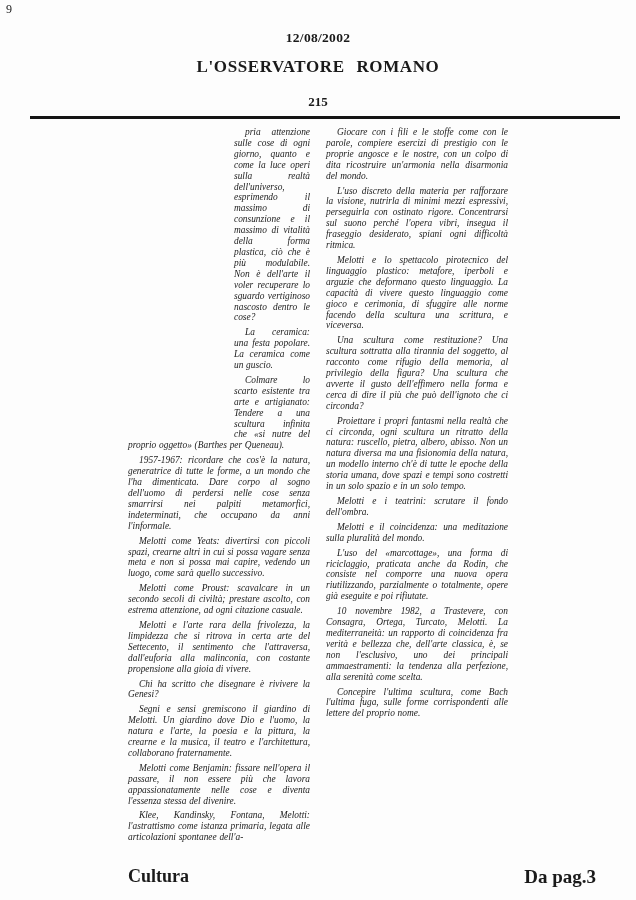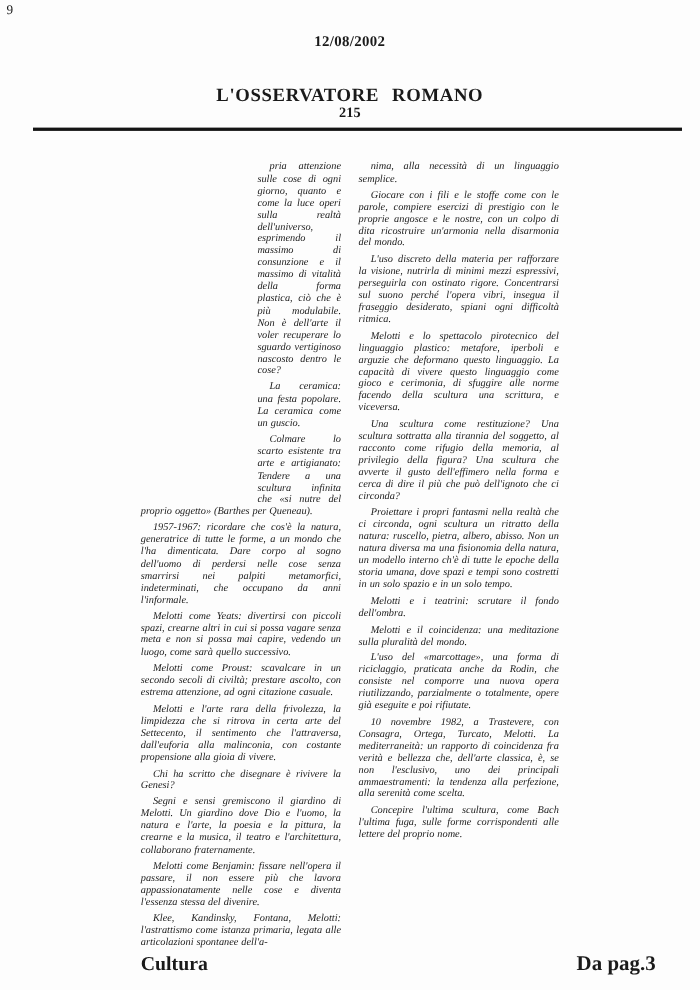--- a/index.html
+++ b/index.html
@@ -15,35 +15,35 @@
     position: absolute; left: 6px; top: 2px;
     font-size: 12px; font-style: normal;
   }
   .header { position: absolute; left: 0; top: 0; width: 636px; text-align: center; }
   .header .date {
     position: absolute; left: 0; width: 100%; top: 30px;
     font-size: 13.5px; font-weight: bold; letter-spacing: 0.3px;
   }
   .header .masthead {
     position: absolute; left: 0; width: 100%; top: 57px;
-    font-size: 17px; font-weight: bold; letter-spacing: 0.6px; word-spacing: 7px; margin-top: 20px;
+    font-size: 17px; font-weight: bold; letter-spacing: 0.6px; word-spacing: 7px;
   }
   .header .issue {
     position: absolute; left: 0; width: 100%; top: 94px;
     font-size: 13px; font-weight: bold;
   }
   .rule {
     position: absolute; left: 30px; top: 116px;
     width: 590px; height: 3px; background: #141414;
   }
   .columns {
     position: absolute; left: 128px; top: 127px; width: 380px;
     display: flex; gap: 16px;
   }
-  .col { width: 182px; margin-top: 20px; }
+  .col { width: 182px; }
   .col p.para {
     font-style: italic;
     font-size: 9.4px; line-height: 10.9px;
     text-align: justify;
     text-indent: 11px;
     margin: 0 0 4px 0;
     word-spacing: 0.4px;
   }
   .wrap-spacer {
     float: left; width: 100px; height: 303px;
@@ -80,21 +80,20 @@
       <p class="para">1957-1967: ricordare che cos'è la natura, generatrice di tutte le forme, a un mondo che l'ha dimenticata. Dare corpo al sogno dell'uomo di perdersi nelle cose senza smarrirsi nei palpiti metamorfici, indeterminati, che occupano da anni l'informale.</p>
       <p class="para">Melotti come Yeats: divertirsi con piccoli spazi, crearne altri in cui si possa vagare senza meta e non si possa mai capire, vedendo un luogo, come sarà quello successivo.</p>
       <p class="para">Melotti come Proust: scavalcare in un secondo secoli di civiltà; prestare ascolto, con estrema attenzione, ad ogni citazione casuale.</p>
       <p class="para">Melotti e l'arte rara della frivolezza, la limpidezza che si ritrova in certa arte del Settecento, il sentimento che l'attraversa, dall'euforia alla malinconia, con costante propensione alla gioia di vivere.</p>
       <p class="para">Chi ha scritto che disegnare è rivivere la Genesi?</p>
       <p class="para">Segni e sensi gremiscono il giardino di Melotti. Un giardino dove Dio e l'uomo, la natura e l'arte, la poesia e la pittura, la crearne e la musica, il teatro e l'architettura, collaborano fraternamente.</p>
       <p class="para">Melotti come Benjamin: fissare nell'opera il passare, il non essere più che lavora appassionatamente nelle cose e diventa l'essenza stessa del divenire.</p>
       <p class="para">Klee, Kandinsky, Fontana, Melotti: l'astrattismo come istanza primaria, legata alle articolazioni spontanee dell'a-</p>
     </div>
   <div class="col">
-      <p class="para">nima, alla necessità di un linguaggio semplice.</p>
       <p class="para">Giocare con i fili e le stoffe come con le parole, compiere esercizi di prestigio con le proprie angosce e le nostre, con un colpo di dita ricostruire un'armonia nella disarmonia del mondo.</p>
       <p class="para">L'uso discreto della materia per rafforzare la visione, nutrirla di minimi mezzi espressivi, perseguirla con ostinato rigore. Concentrarsi sul suono perché l'opera vibri, insegua il fraseggio desiderato, spiani ogni difficoltà ritmica.</p>
       <p class="para">Melotti e lo spettacolo pirotecnico del linguaggio plastico: metafore, iperboli e arguzie che deformano questo linguaggio. La capacità di vivere questo linguaggio come gioco e cerimonia, di sfuggire alle norme facendo della scultura una scrittura, e viceversa.</p>
       <p class="para">Una scultura come restituzione? Una scultura sottratta alla tirannia del soggetto, al racconto come rifugio della memoria, al privilegio della figura? Una scultura che avverte il gusto dell'effimero nella forma e cerca di dire il più che può dell'ignoto che ci circonda?</p>
       <p class="para">Proiettare i propri fantasmi nella realtà che ci circonda, ogni scultura un ritratto della natura: ruscello, pietra, albero, abisso. Non un natura diversa ma una fisionomia della natura, un modello interno ch'è di tutte le epoche della storia umana, dove spazi e tempi sono costretti in un solo spazio e in un solo tempo.</p>
       <p class="para">Melotti e i teatrini: scrutare il fondo dell'ombra.</p>
       <p class="para">Melotti e il coincidenza: una meditazione sulla pluralità del mondo.</p>
       <p class="para">L'uso del «marcottage», una forma di riciclaggio, praticata anche da Rodin, che consiste nel comporre una nuova opera riutilizzando, parzialmente o totalmente, opere già eseguite e poi rifiutate.</p>
       <p class="para">10 novembre 1982, a Trastevere, con Consagra, Ortega, Turcato, Melotti. La mediterraneità: un rapporto di coincidenza fra verità e bellezza che, dell'arte classica, è, se non l'esclusivo, uno dei principali ammaestramenti: la tendenza alla perfezione, alla serenità come scelta.</p>
       <p class="para">Concepire l'ultima scultura, come Bach l'ultima fuga, sulle forme corrispondenti alle lettere del proprio nome.</p>

